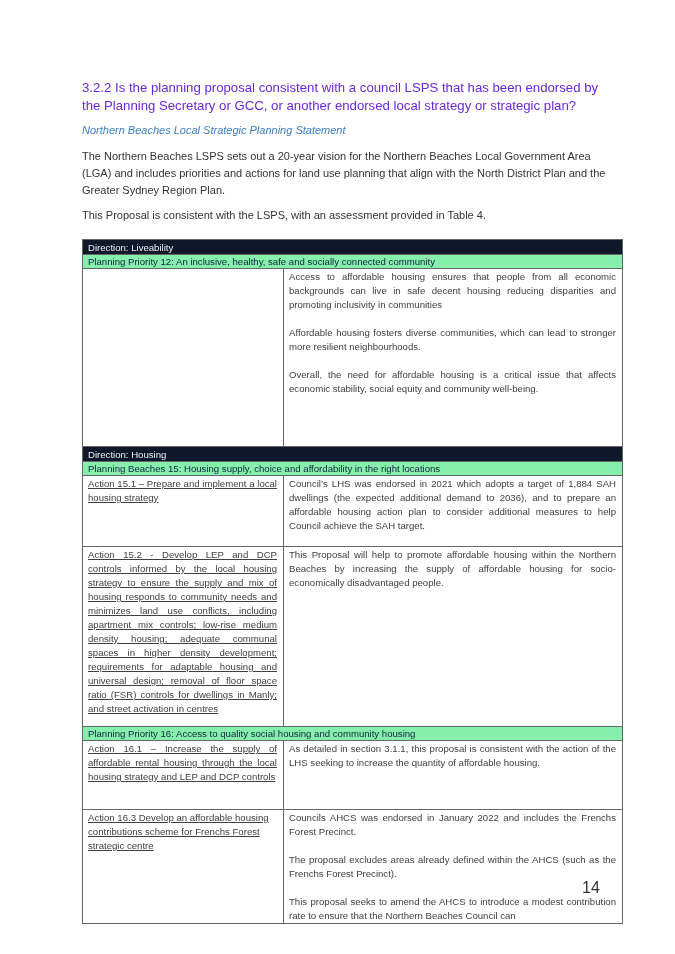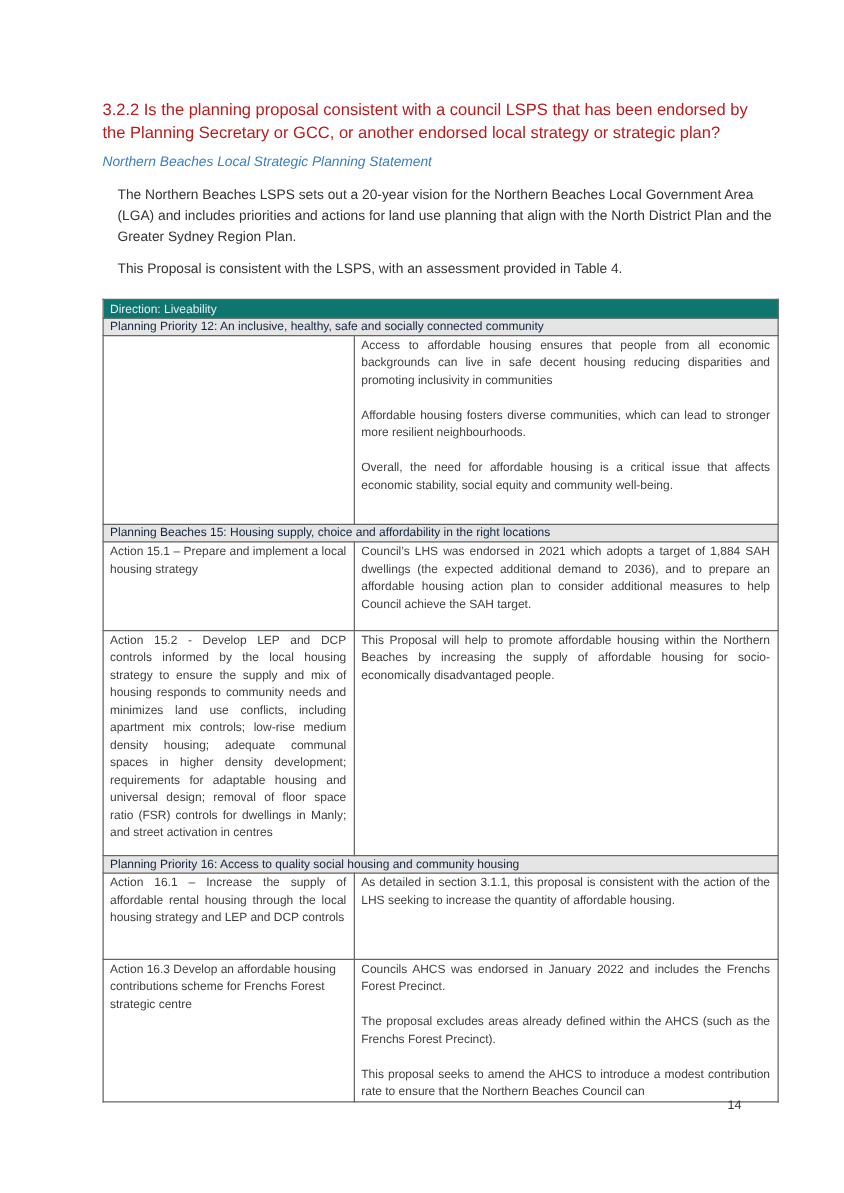--- a/index.html
+++ b/index.html
@@ -1,50 +1,50 @@
 <!DOCTYPE html>
 <html><head>
 <meta charset="utf-8">
 <style>
   html, body { margin: 0; padding: 0; background: #ffffff; }
   body { width: 675px; height: 954px; position: relative; overflow: hidden; font-family: "Liberation Sans", sans-serif; color: #333333; }
   .heading {
     position: absolute; left: 82px; top: 79px; width: 520px;
-    color: #b91c1c; font-size: 13.2px; line-height: 18px;
+    color: #6d28d9; font-size: 13.2px; line-height: 18px;
   }
   .subheading {
     position: absolute; left: 82px; top: 123px;
     color: #3a7fc1; font-size: 11px; font-style: italic; line-height: 15px;
   }
   .para {
     position: absolute; left: 82px; width: 530px;
-    font-size: 11px; line-height: 17px; color: #333; margin-left: 12px;
+    font-size: 11px; line-height: 17px; color: #333;
   }
   .p1 { top: 148px; }
   .p2 { top: 207px; }
   table.assess {
     position: absolute; left: 82px; top: 239px; width: 541px;
     border-collapse: collapse; font-size: 9.6px; line-height: 14px; color: #404040;
     table-layout: fixed;
   }
   table.assess td {
     border: 1px solid #666; vertical-align: top; padding: 1px 6px 0 5px;
   }
   td.dir {
-    background: #0f766e; color: #e8eef6; padding: 0 5px; height: 13px; line-height: 13px;
+    background: #0f172a; color: #e8eef6; padding: 0 5px; height: 13px; line-height: 13px;
   }
   td.prio {
-    background: #e5e5e5; color: #10253f; padding: 0 5px; height: 12px; line-height: 12px;
+    background: #86efac; color: #10253f; padding: 0 5px; height: 12px; line-height: 12px;
   }
-  td.left { width: 190px; text-align: justify; }
+  td.left { width: 190px; text-align: justify; text-decoration: underline; }
   td.right { text-align: justify; }
   .blk { margin: 0 0 14px 0; }
   .blk:last-child { margin-bottom: 0; }
   .pageno {
-    position: absolute; left: 582px; top: 879px; font-size: 10px; color: #333;
+    position: absolute; left: 582px; top: 879px; font-size: 16px; color: #333;
   }
 </style>
 </head>
 <body>
 
 <div class="heading">3.2.2 Is the planning proposal consistent with a council LSPS that has been endorsed by the Planning Secretary or GCC, or another endorsed local strategy or strategic plan?</div>
 <div class="subheading">Northern Beaches Local Strategic Planning Statement</div>
 <div class="para p1">The Northern Beaches LSPS sets out a 20-year vision for the Northern Beaches Local Government Area (LGA) and includes priorities and actions for land use planning that align with the North District Plan and the Greater Sydney Region Plan.</div>
 <div class="para p2">This Proposal is consistent with the LSPS, with an assessment provided in Table 4.</div>
 
@@ -53,29 +53,32 @@
       <col style="width:201px">
       <col>
     </colgroup>
   <tbody>
     <tr>
       <td class="dir" colspan="2">Direction: Liveability</td>
     </tr>
     <tr>
       <td class="prio" colspan="2">Planning Priority 12: An inclusive, healthy, safe and socially connected community</td>
     </tr>
-    <tr style="height:151px">
+    <tr style="height:178px">
       <td class="left"></td>
       <td class="right">
         <p class="blk">Access to affordable housing ensures that people from all economic backgrounds can live in safe decent housing reducing disparities and promoting inclusivity in communities</p>
         <p class="blk">Affordable housing fosters diverse communities, which can lead to stronger more resilient neighbourhoods.</p>
         <p class="blk">Overall, the need for affordable housing is a critical issue that affects economic stability, social equity and community well-being.</p>
       </td>
     </tr>
 
+    <tr>
+      <td class="dir" colspan="2">Direction: Housing</td>
+    </tr>
     <tr>
       <td class="prio" colspan="2">Planning Beaches 15: Housing supply, choice and affordability in the right locations</td>
     </tr>
     <tr style="height:71px">
       <td class="left">Action 15.1 – Prepare and implement a local housing strategy</td>
       <td class="right">
         <p class="blk">Council’s LHS was endorsed in 2021 which adopts a target of 1,884 SAH dwellings (the expected additional demand to 2036), and to prepare an affordable housing action plan to consider additional measures to help Council achieve the SAH target.</p>
       </td>
     </tr>
     <tr style="height:180px">

